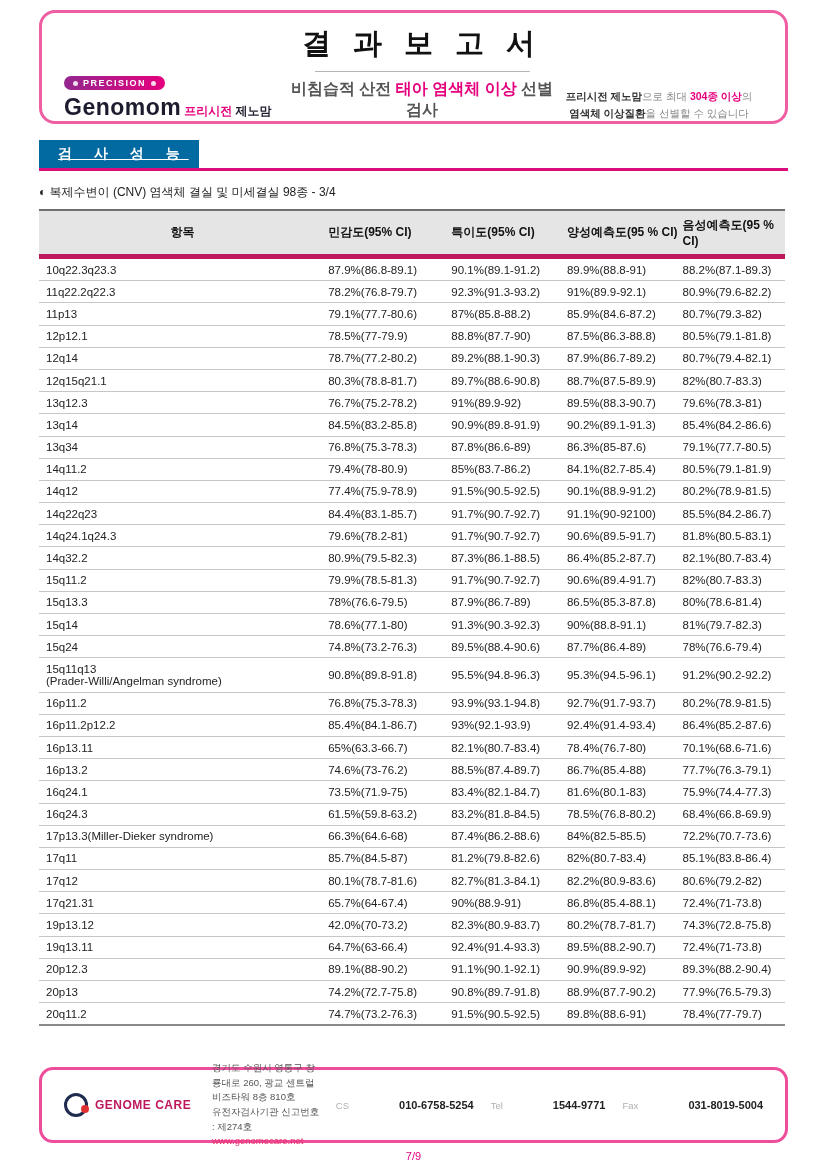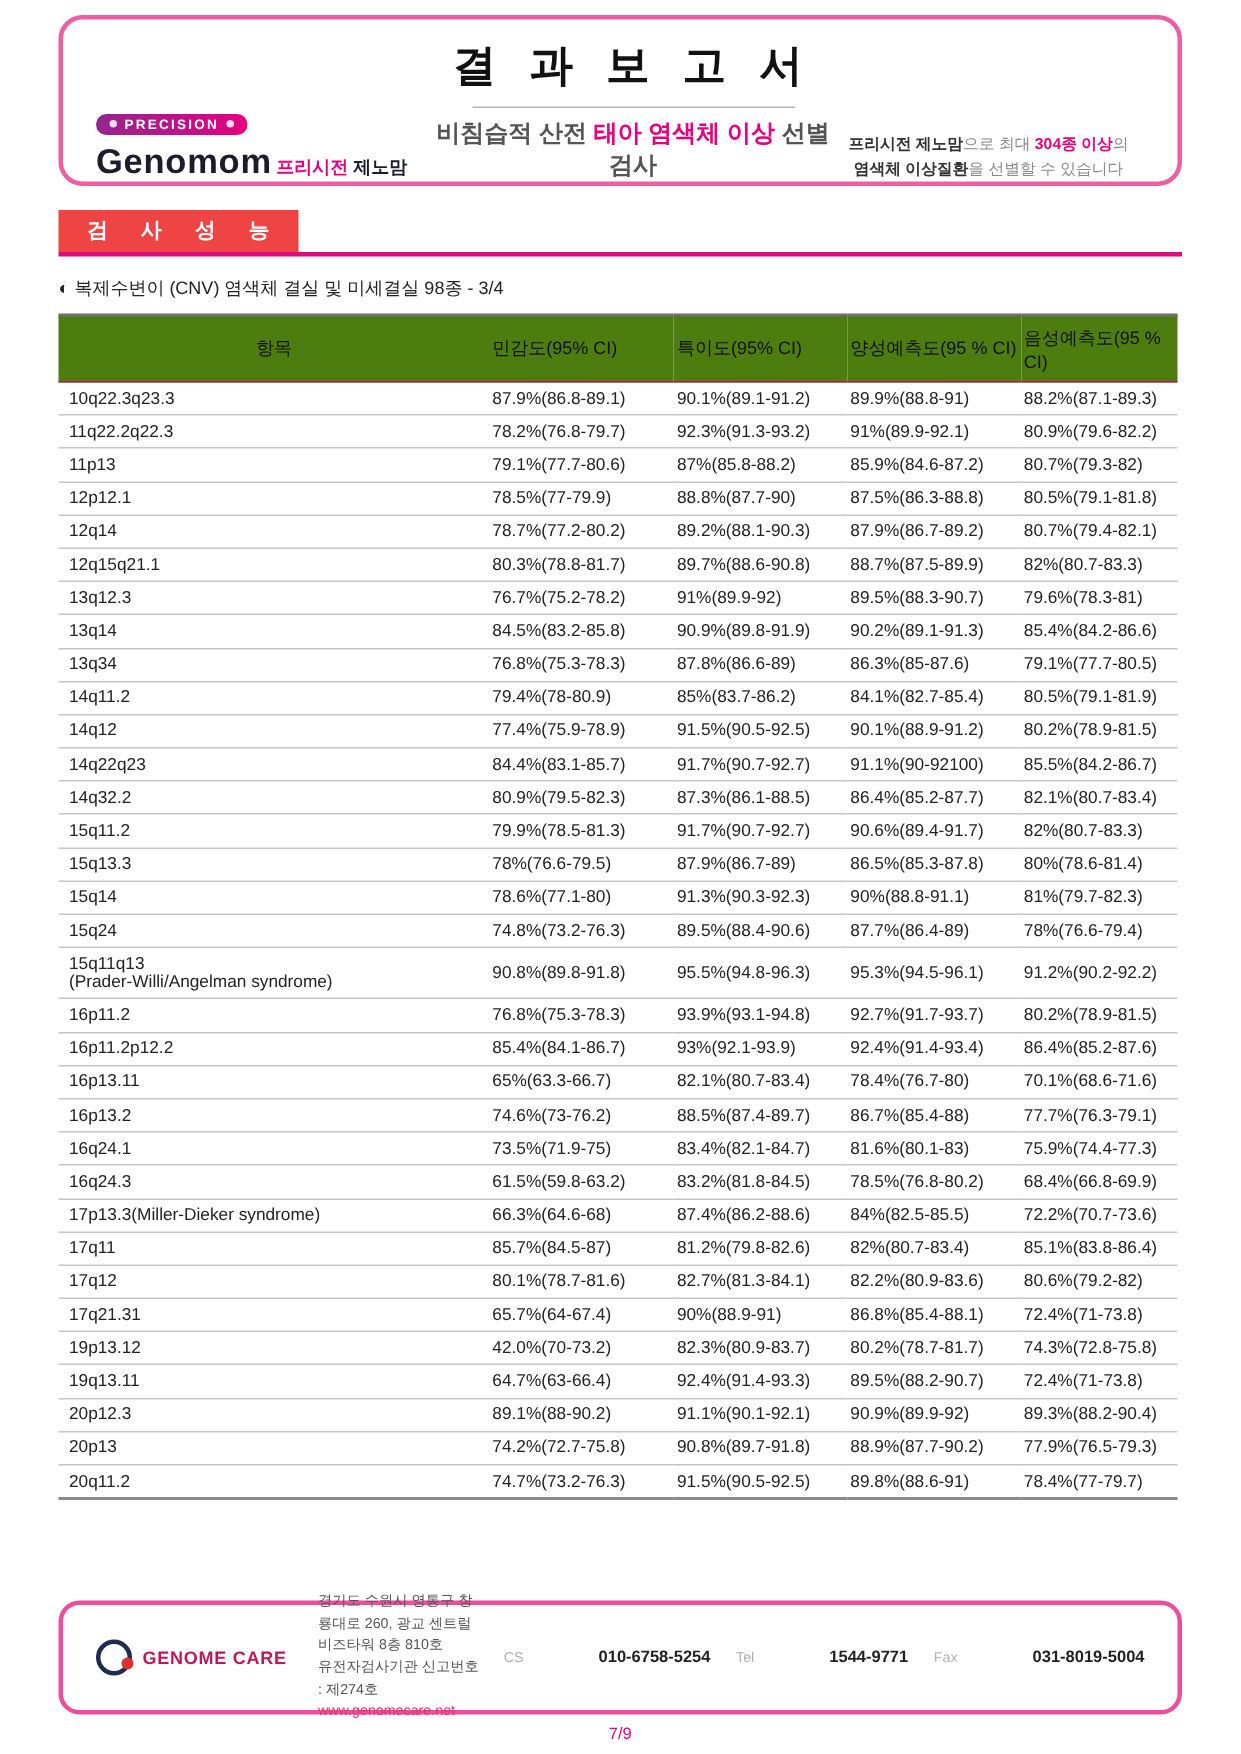--- a/index.html
+++ b/index.html
@@ -22,28 +22,28 @@
   .title-divider { width:215px; height:1px; background:#b5b5b5; margin:7px auto 7px auto; }
   .report-subtitle { font-size:16px; color:#555; font-weight:bold; }
   .report-subtitle .hl { color:#e5007e; }
 
   .right-block { width:208px; text-align:center; font-size:10.5px; color:#8a8a8a; line-height:1.55; }
   .right-block .b { color:#333; font-weight:bold; }
   .right-block .pink { color:#e5007e; font-weight:bold; }
 
   
   .section-bar { margin-top:16px; border-bottom:3px solid #da0c7e; }
-  .section-title { display:inline-block; background:#ef4444; color:#fff; font-size:14px; font-weight:bold; letter-spacing:9px; padding:5px 10px 5px 19px; }
+  .section-title { display:inline-block; background:#0369a1; color:#fff; font-size:14px; font-weight:bold; letter-spacing:9px; padding:5px 10px 5px 19px;text-decoration:underline; }
 
   .table-caption { margin-top:13px; font-size:12px; color:#222; }
   .table-caption .icon { font-size:12px; color:#222; }
 
   
   table.perf { width:746px; border-collapse:collapse; margin-top:8px; table-layout:fixed; }
-  table.perf thead th { background:#4d7c0f; border-top:2px solid #6f6f6f; border-bottom:1px solid #be185d; font-size:12px; font-weight:normal; color:#111; padding:6px 2px; text-align:left; }
+  table.perf thead th { background:#e5e5e5; border-top:2px solid #6f6f6f; border-bottom:5px solid #be185d; font-size:12px; font-weight:bold; color:#111; padding:6px 2px; text-align:left; }
   table.perf thead th:first-child { text-align:center; width:38.5%; }
   table.perf thead th:nth-child(2) { width:16.5%; }
   table.perf thead th:nth-child(3) { width:15.5%; }
   table.perf thead th:nth-child(4) { width:15.5%; }
   table.perf thead th:nth-child(5) { width:14%; }
   table.perf tbody td { border-bottom:1px solid #c6c6c6; font-size:11.5px; color:#222; padding:4.6px 2px; white-space:pre-line; }
   table.perf tbody td:first-child { padding-left:7px; }
   table.perf tbody tr:last-child td { border-bottom:2px solid #8a8a8a; }
 
   
@@ -187,20 +187,27 @@
           <td>80.2%(78.9-81.5)</td>
         </tr>
         <tr>
           <td>14q22q23</td>
           <td>84.4%(83.1-85.7)</td>
           <td>91.7%(90.7-92.7)</td>
           <td>91.1%(90-92100)</td>
           <td>85.5%(84.2-86.7)</td>
         </tr>
         <tr>
+          <td>14q24.1q24.3</td>
+          <td>79.6%(78.2-81)</td>
+          <td>91.7%(90.7-92.7)</td>
+          <td>90.6%(89.5-91.7)</td>
+          <td>81.8%(80.5-83.1)</td>
+        </tr>
+        <tr>
           <td>14q32.2</td>
           <td>80.9%(79.5-82.3)</td>
           <td>87.3%(86.1-88.5)</td>
           <td>86.4%(85.2-87.7)</td>
           <td>82.1%(80.7-83.4)</td>
         </tr>
         <tr>
           <td>15q11.2</td>
           <td>79.9%(78.5-81.3)</td>
           <td>91.7%(90.7-92.7)</td>

